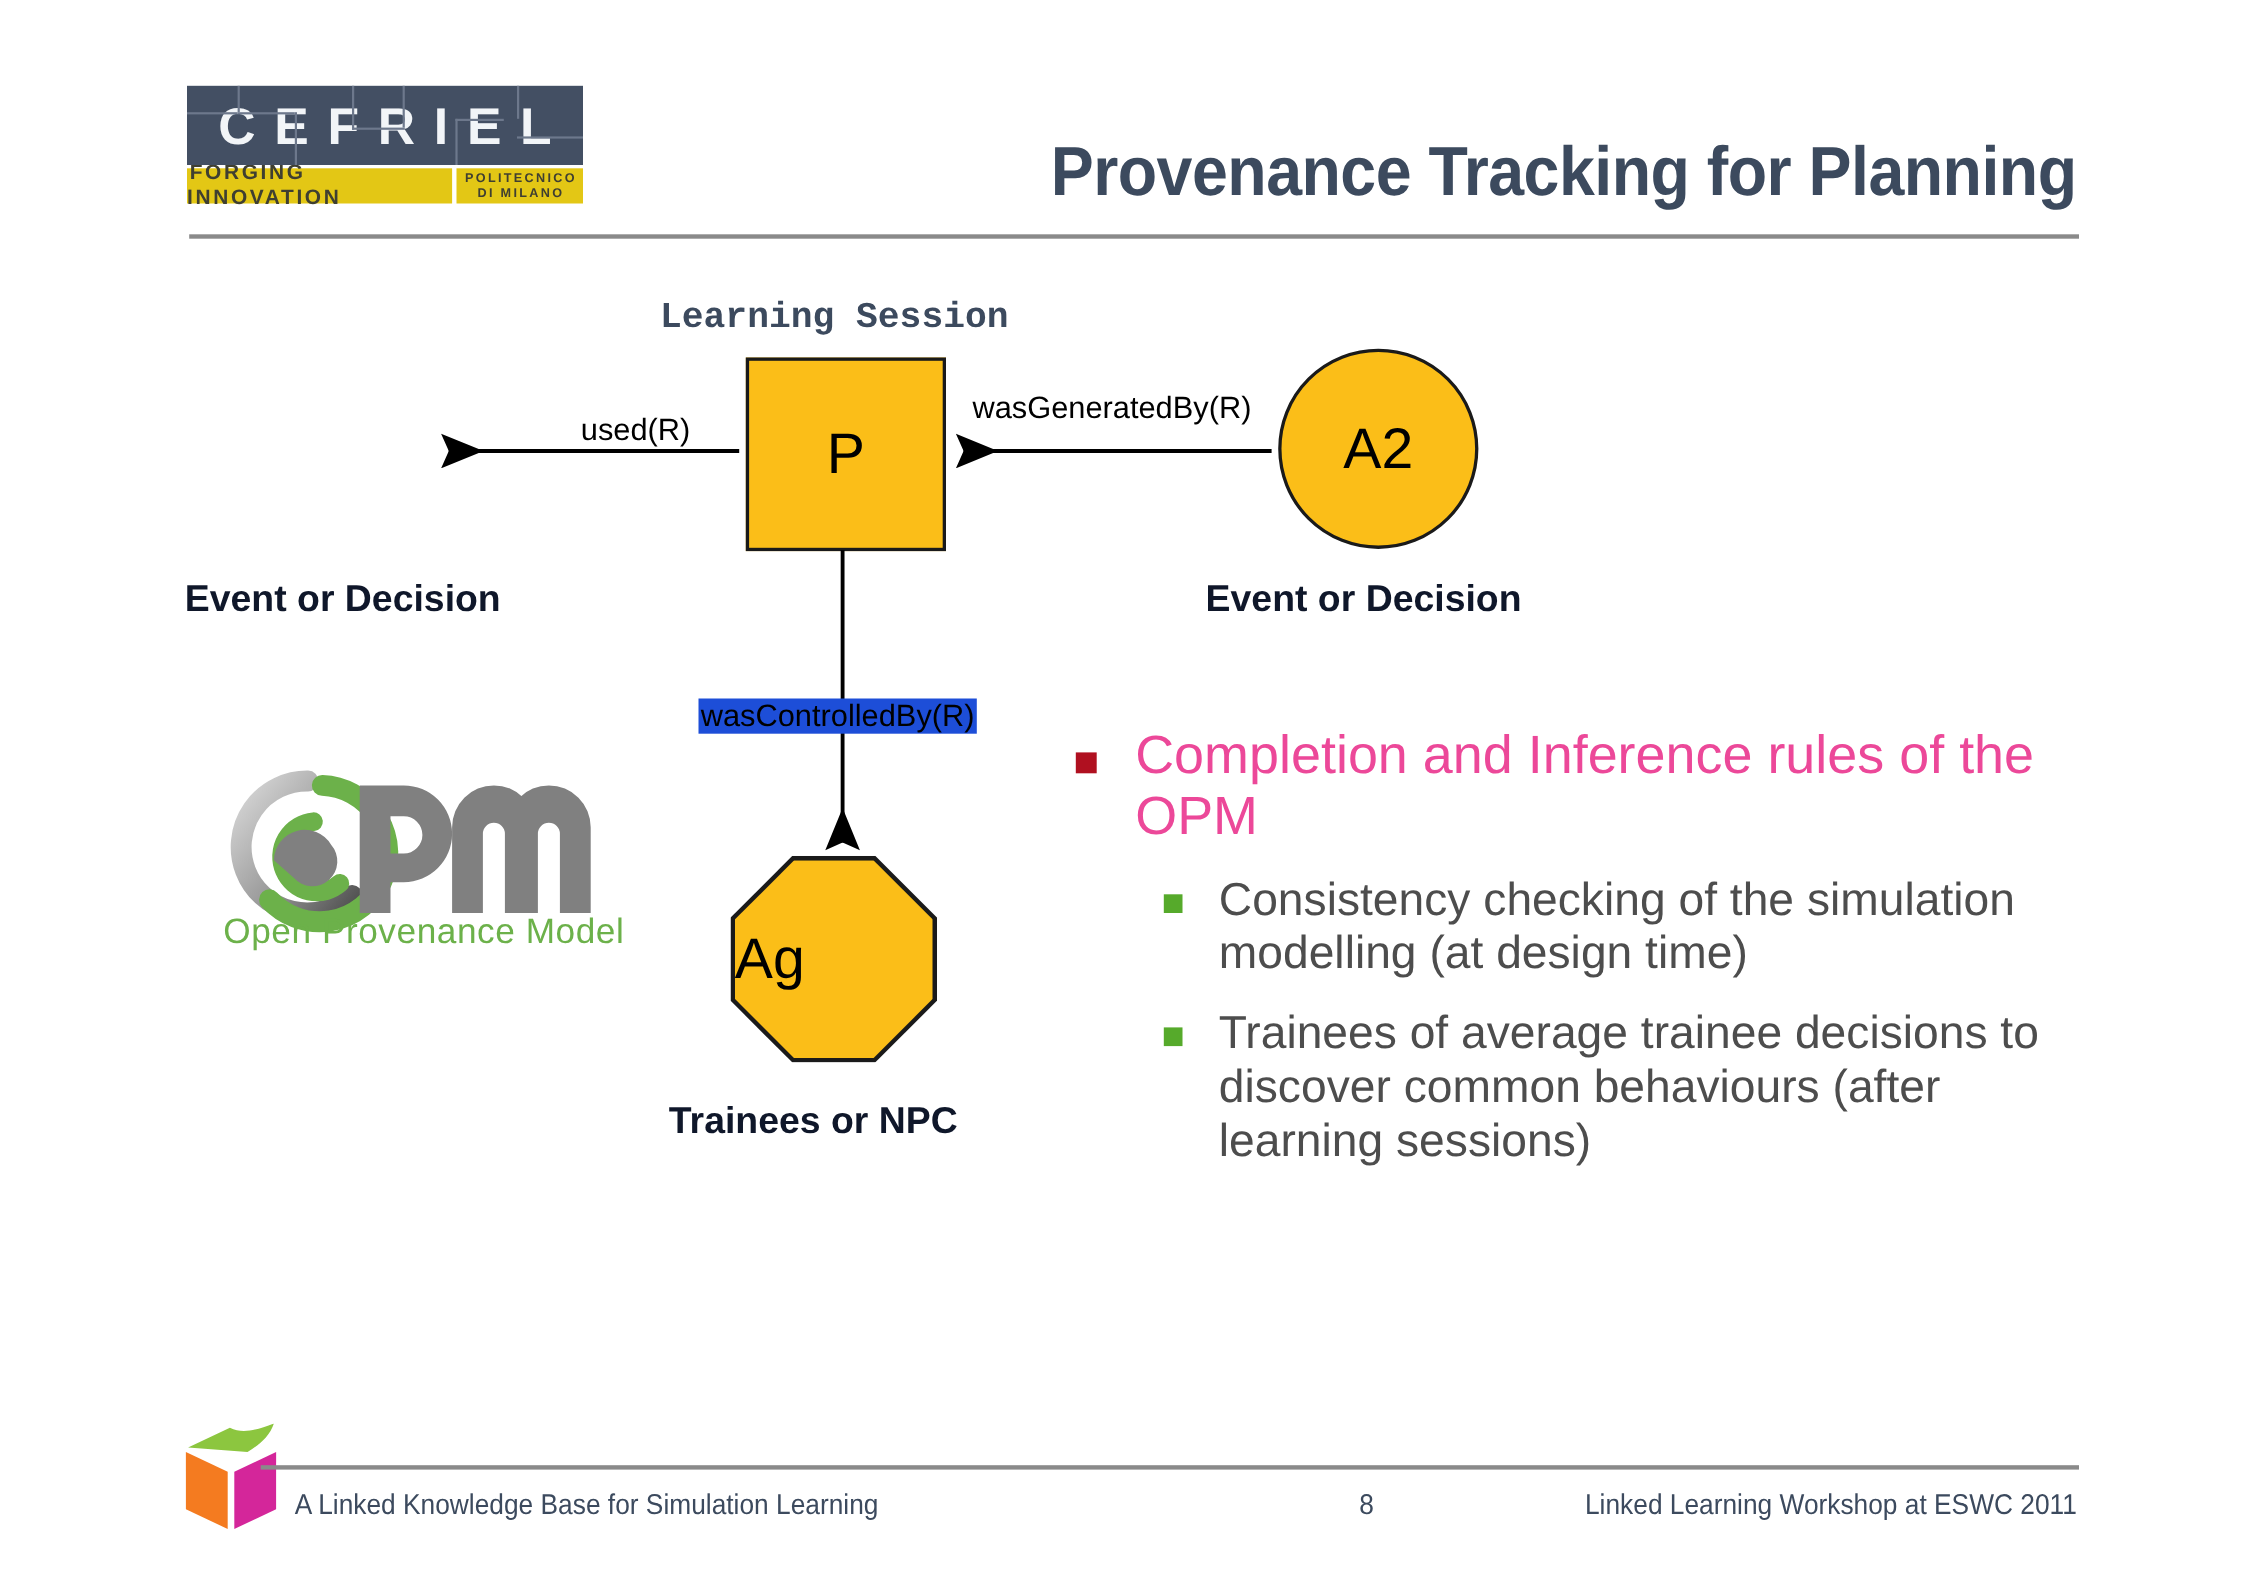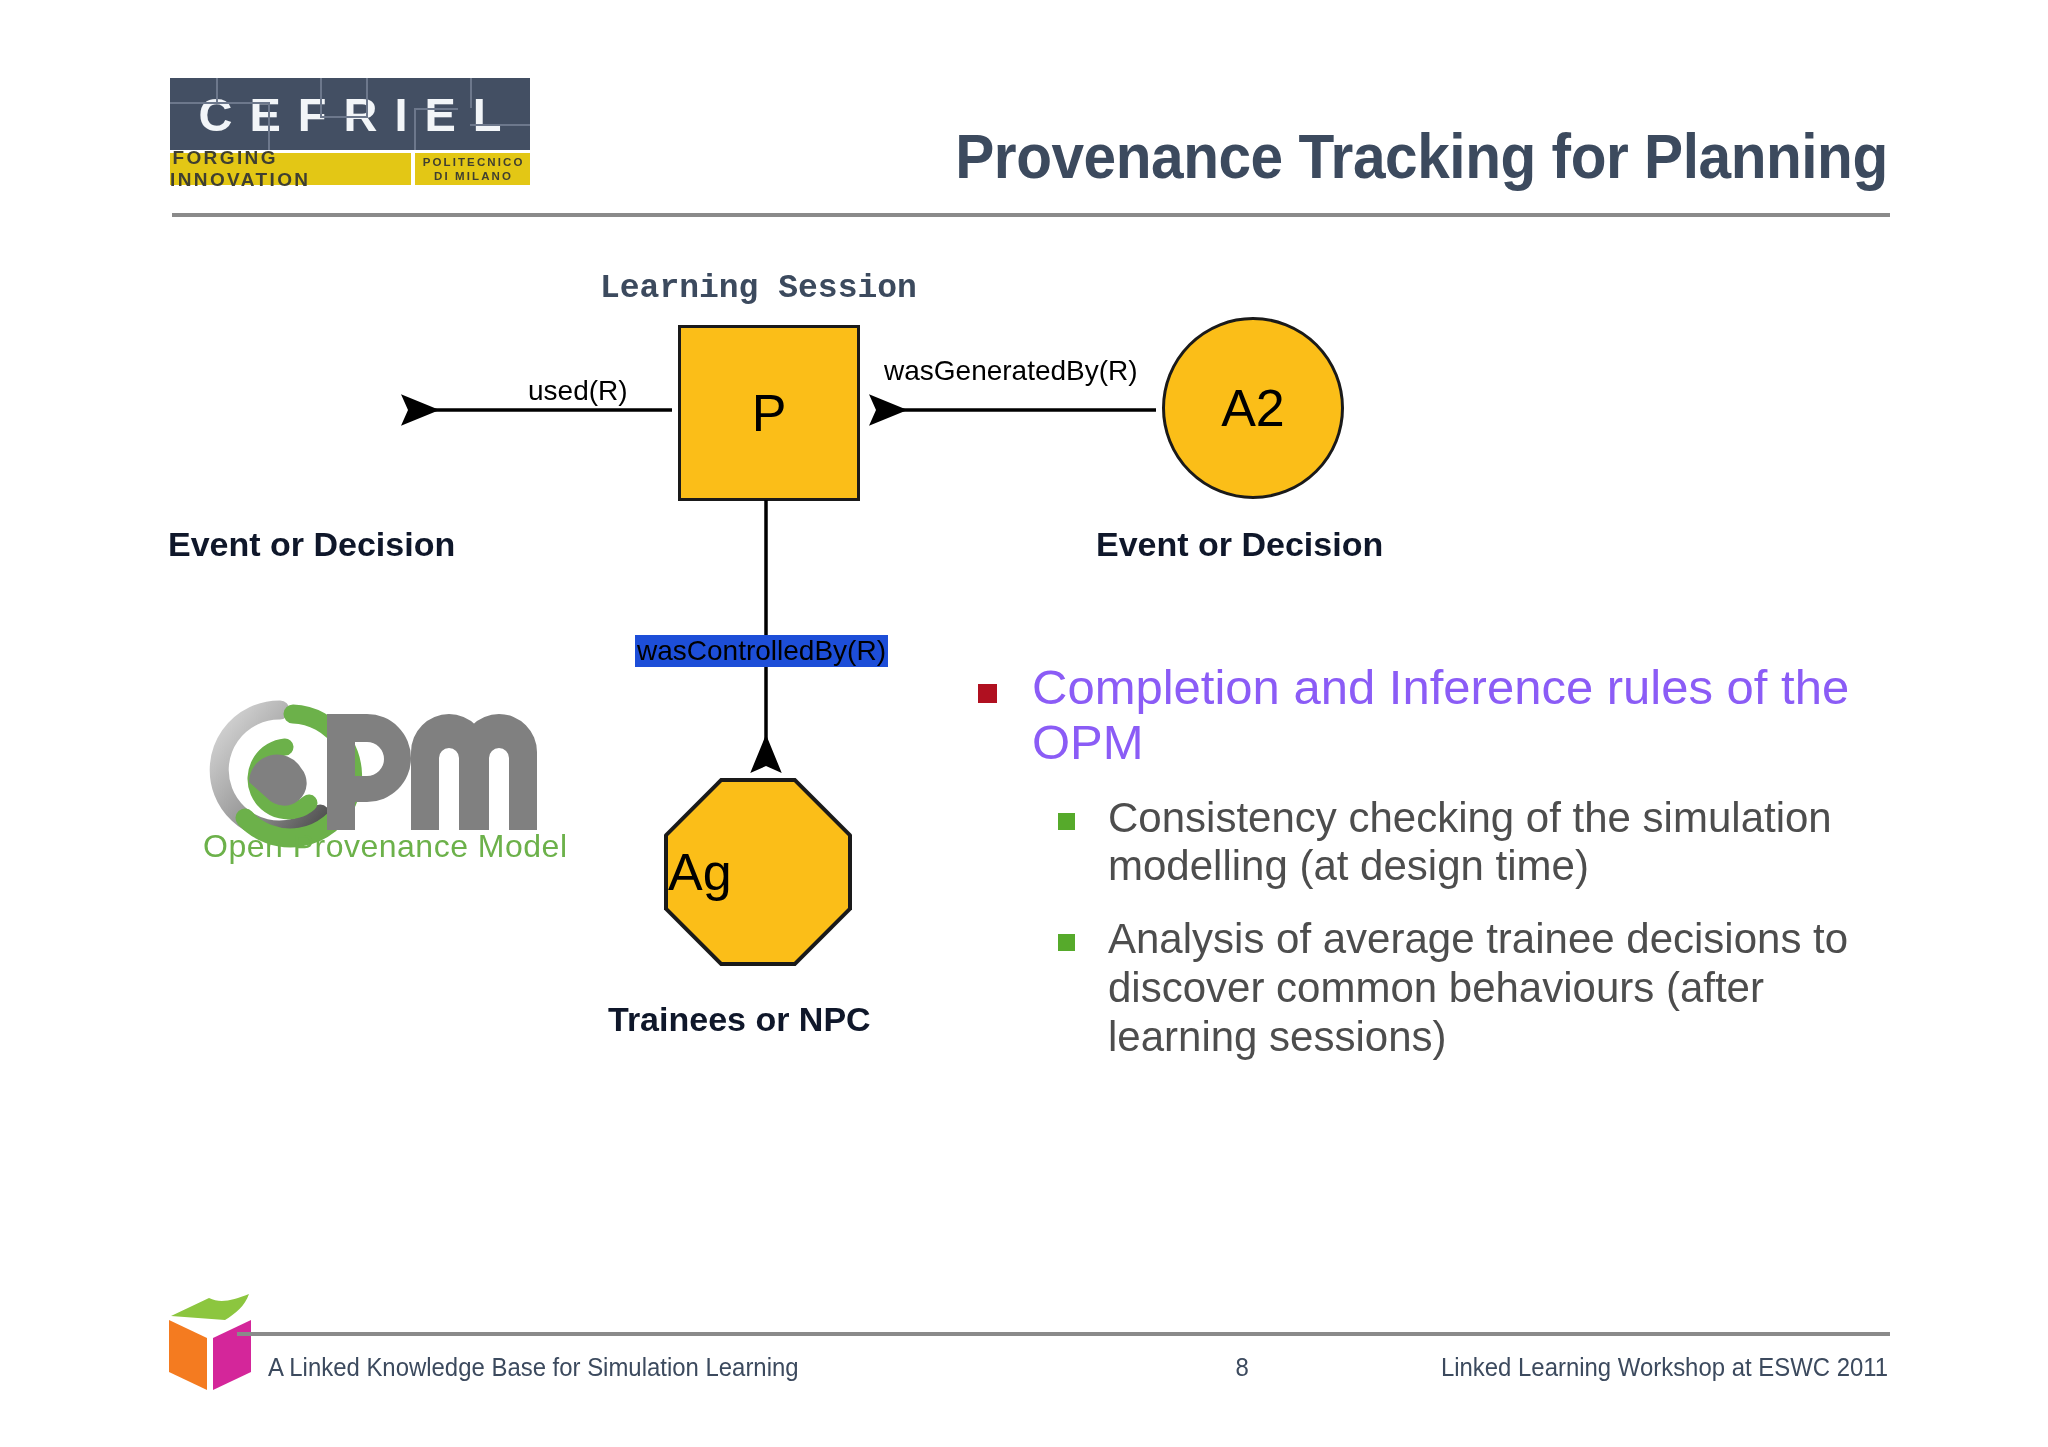--- a/index.html
+++ b/index.html
@@ -180,21 +180,21 @@
   
   #bullets {
     position: absolute;
     left: 950px;
     top: 660px;
     width: 930px;
   }
   .bullet-l1 {
     position: relative;
     padding-left: 82px;
-    color: #8b5cf6;
+    color: #ec4899;
     font-size: 49px;
     line-height: 1.12;
     margin-bottom: 16px;
   }
   .bullet-l1 .marker {
     position: absolute;
     left: 28px;
     top: 24px;
     width: 19px;
     height: 19px;
@@ -338,21 +338,21 @@
   <div class="bullet-l1">
     <span class="marker"></span>
     <span>Completion and Inference rules of the OPM</span>
   </div>
   <div class="bullet-l2">
     <span class="marker"></span>
     <span>Consistency checking of the simulation modelling (at design time)</span>
   </div>
   <div class="bullet-l2">
     <span class="marker"></span>
-    <span>Analysis of average trainee decisions to discover common behaviours (after learning sessions)</span>
+    <span>Trainees of average trainee decisions to discover common behaviours (after learning sessions)</span>
   </div>
 </div>
 
 <div id="footer-logo">
   <svg width="92" height="102" viewBox="0 0 92 102">
     <path d="M6,22 L44,4 C56,10 68,6 84,0 C80,12 70,20 60,26 Z" fill="#8CC63F"></path>
     <path d="M4,26 L42,44 L42,96 L4,78 Z" fill="#F47B20"></path>
     <path d="M48,44 L86,26 L86,78 L48,96 Z" fill="#D4269A"></path>
   </svg>
 </div>

